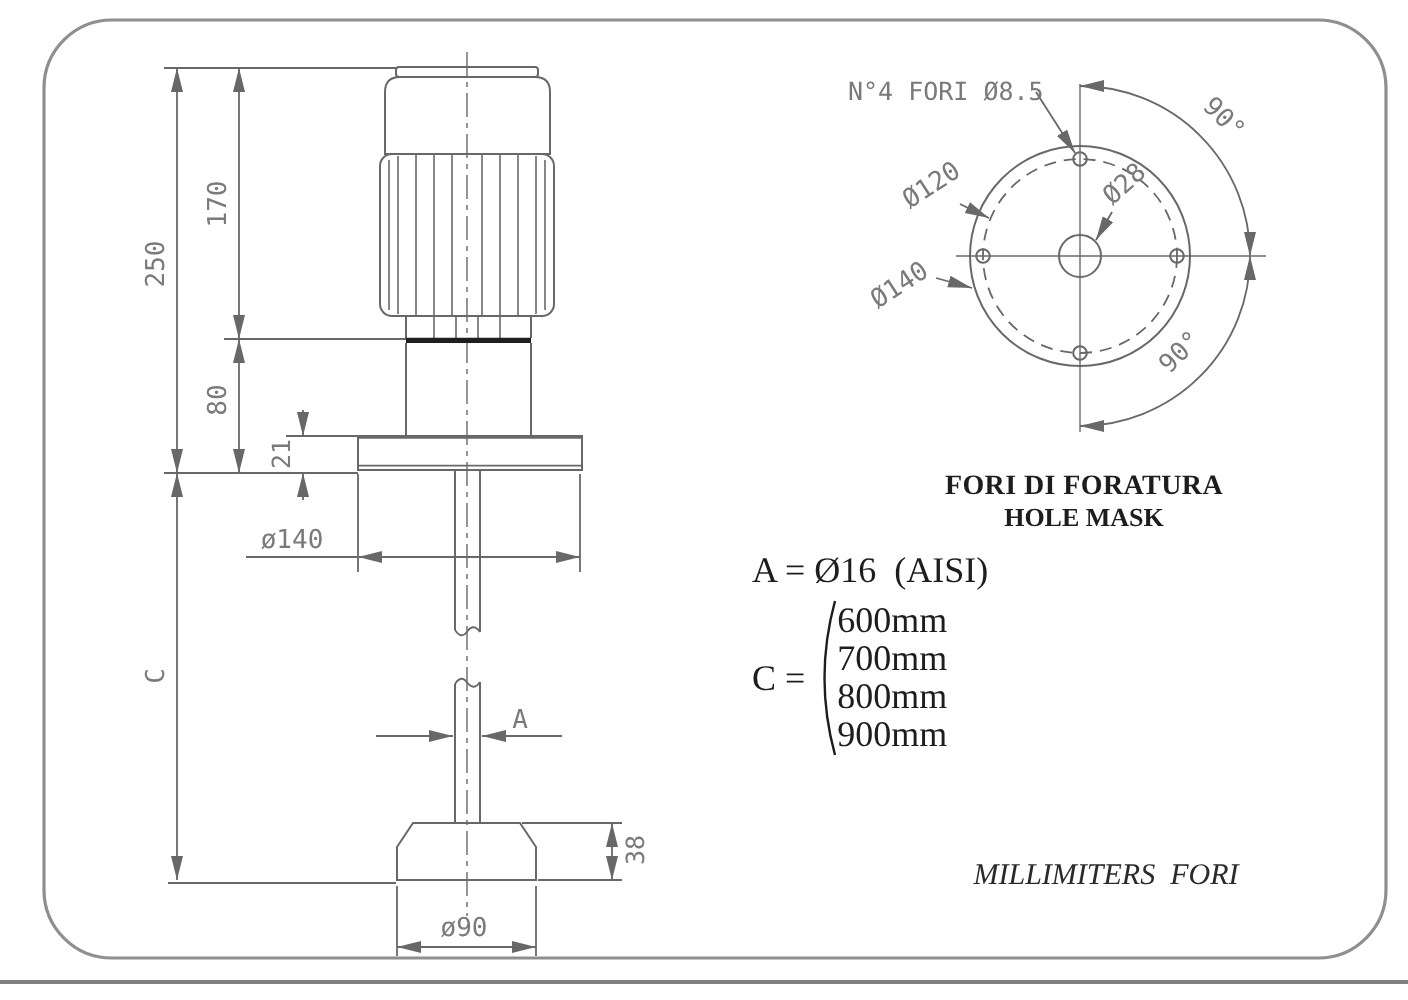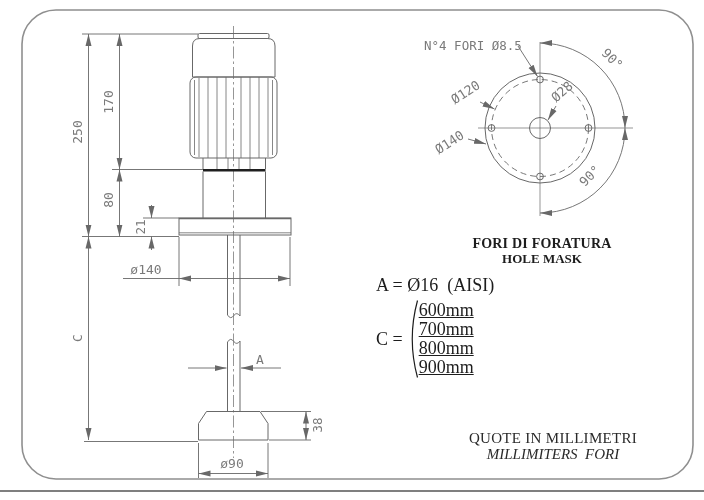--- a/index.html
+++ b/index.html
@@ -6,21 +6,21 @@
   #stage{position:relative;width:704px;height:500px;background:#ffffff;overflow:hidden;
          font-family:"Liberation Serif", serif;}
   svg{position:absolute;left:0;top:0;}
   svg text{font-family:"DejaVu Sans Mono", monospace;fill:#7a7a7a;}
   .t13{font-size:13px;}
   .t12{font-size:12.5px;}
   .serifblock{position:absolute;color:#1d1d1d;}
   .spec-line{font-size:18px;line-height:21px;white-space:pre;}
   .c-row{display:flex;align-items:center;margin-top:3px;}
   .c-label{font-size:18px;margin-right:2px;}
-  .c-values div{font-size:18px;line-height:19px;text-decoration:underline;}
+  .c-values div{font-size:18px;line-height:19px;}
   .caption{width:250px;text-align:center;}
   .caption-it{font-weight:bold;font-size:14px;line-height:15px;letter-spacing:0.2px;}
   .caption-en{font-weight:bold;font-size:13px;line-height:15px;}
   .footer{width:250px;text-align:center;}
   .footer-it{font-size:15px;line-height:16px;letter-spacing:0.3px;color:#2a2a2a;}
   .footer-en{font-size:15px;line-height:16px;font-style:italic;white-space:pre;color:#2a2a2a;}
 </style>
 </head>
 <body>
 
@@ -192,17 +192,16 @@
       <div class="c-values">
         <div>600mm</div>
         <div>700mm</div>
         <div>800mm</div>
         <div>900mm</div>
       </div>
     </div>
   </div>
 
   <div class="serifblock footer" style="left:428px;top:430px;">
-    <div class="footer-it">QUOTE IN MILLIMETRI</div>
     <div class="footer-en">MILLIMITERS  FORI</div>
   </div>
 
 </div>
 
 </body></html>

